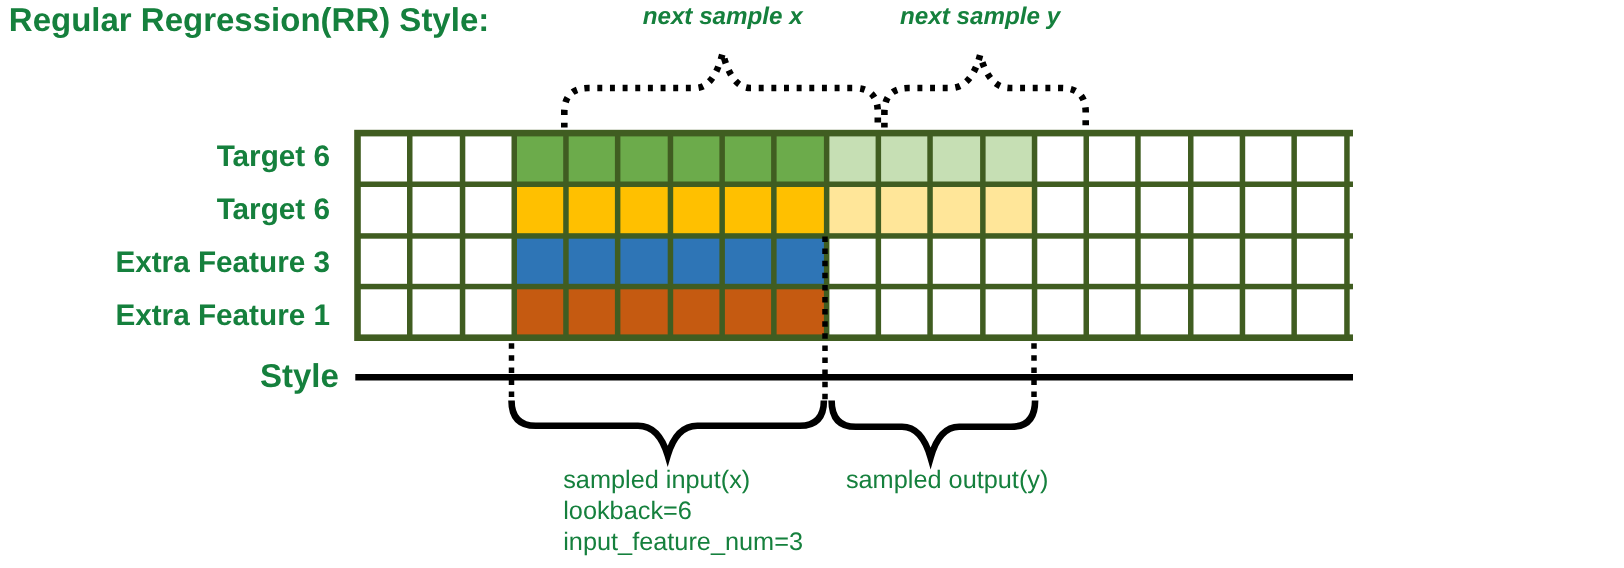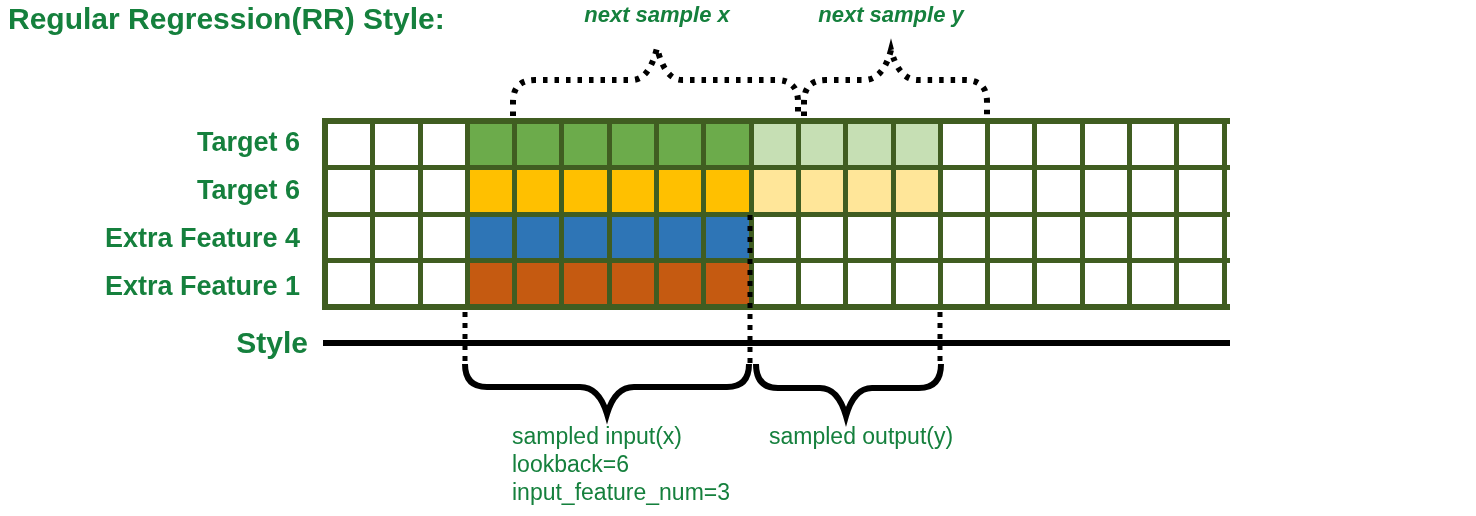--- a/index.html
+++ b/index.html
@@ -45,21 +45,21 @@
 <div class="canvas">
 
   <div class="title">Regular Regression(RR) Style:</div>
 
   <div class="next-label next-x">next sample x</div>
   <div class="next-label next-y">next sample y</div>
 
   <div class="row-labels" id="row-labels">
       <div class="row-label">Target 6</div>
       <div class="row-label">Target 6</div>
-      <div class="row-label">Extra Feature 4</div>
+      <div class="row-label">Extra Feature 3</div>
       <div class="row-label">Extra Feature 1</div>
     </div>
 
   <div class="grid" id="grid" style="background: rgb(64, 93, 33); grid-template-columns: repeat(24, 1fr);">
       <div class="cell" style="background: rgb(255, 255, 255);"></div>
       <div class="cell" style="background: rgb(255, 255, 255);"></div>
       <div class="cell" style="background: rgb(255, 255, 255);"></div>
       <div class="cell" style="background: rgb(108, 171, 75);"></div>
       <div class="cell" style="background: rgb(108, 171, 75);"></div>
       <div class="cell" style="background: rgb(108, 171, 75);"></div>

